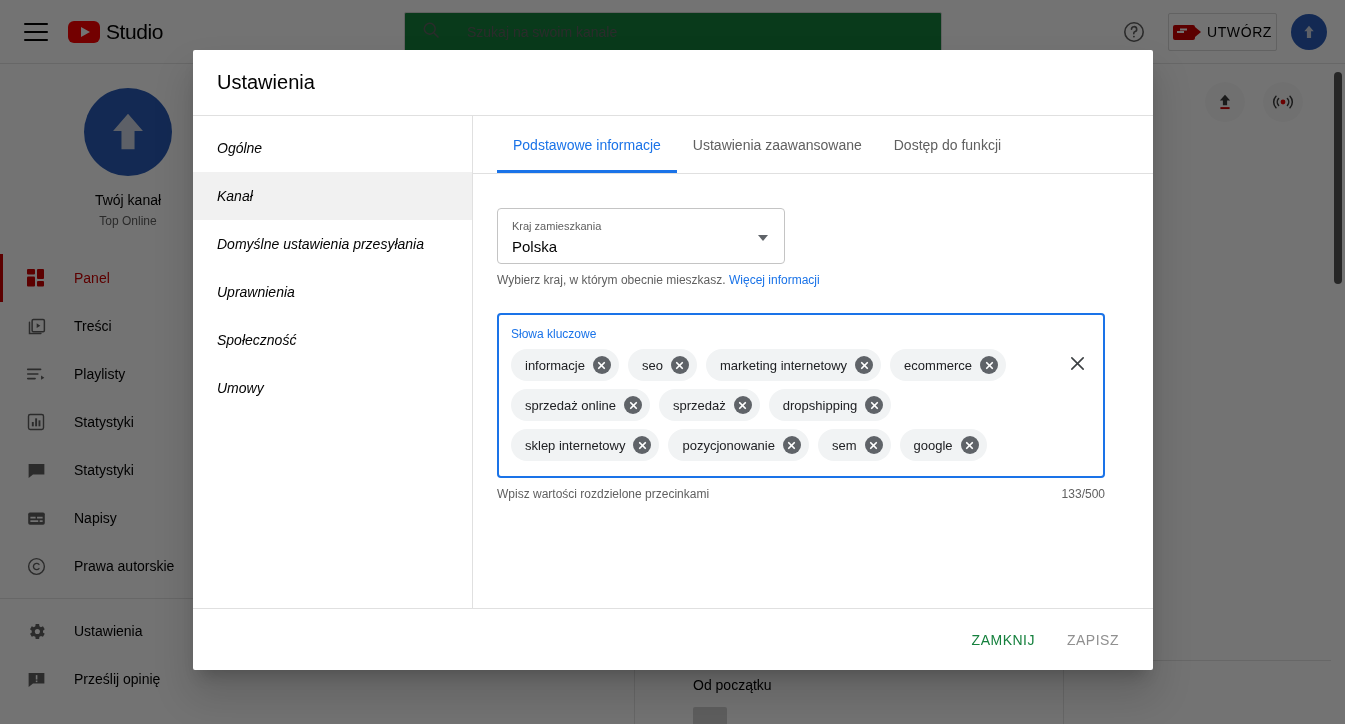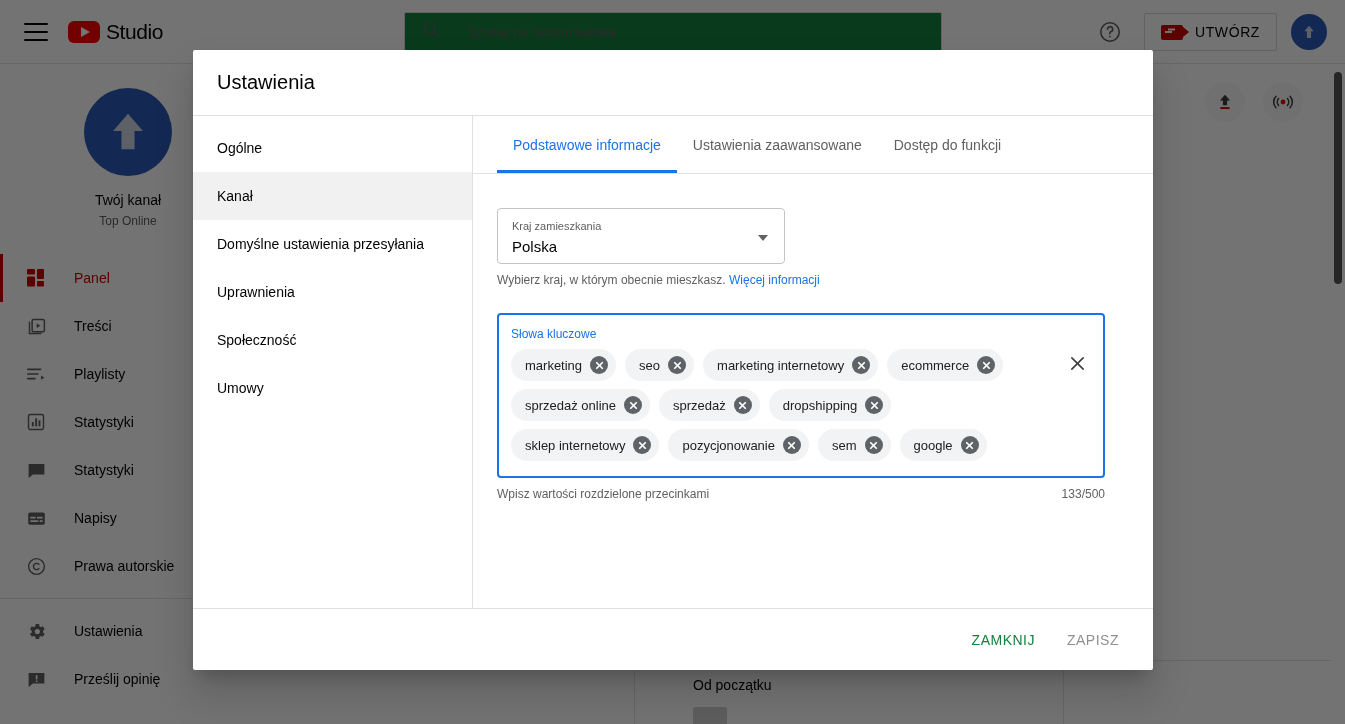--- a/index.html
+++ b/index.html
@@ -60,21 +60,21 @@
     position: absolute; right: 18px; top: 0; height: 64px;
     display: flex; align-items: center; gap: 14px;
   }
   .icon-btn {
     width: 40px; height: 40px; border-radius: 50%;
     display: flex; align-items: center; justify-content: center;
     cursor: pointer; border: none; background: transparent;
   }
   .create-btn {
     display: flex; align-items: center; gap: 12px;
-    height: 38px; padding: 0 16px;
+    height: 38px; padding: 0 4px;
     border: 1px solid #d9d9d9; border-radius: 2px;
     background: #fff; cursor: pointer;
     font-family: inherit; font-size: 14px; font-weight: 500;
     letter-spacing: .6px; color: #030303;
   }
   .cam-icon {
     width: 22px; height: 15px; background: #cc0000; border-radius: 2px;
     position: relative;
   }
   .cam-icon::after {
@@ -176,21 +176,21 @@
   }
   .dialog-title {
     height: 66px; display: flex; align-items: center; padding-left: 24px;
     font-size: 20px; color: #030303; border-bottom: 1px solid #e0e0e0;
     flex: none;
   }
   .dialog-body { flex: 1; display: flex; min-height: 0; }
 
   .dlg-nav {
     width: 280px; flex: none; border-right: 1px solid #e0e0e0;
-    padding-top: 8px; background: #fff;
+    padding-top: 8px; background: #fff; font-style: italic;
   }
   .dlg-nav-item {
     height: 48px; display: flex; align-items: center; padding-left: 24px;
     font-size: 14px; color: #030303; cursor: pointer;
   }
   .dlg-nav-item.active { background: #f1f1f1; }
 
   .dlg-main { flex: 1; padding: 0 0 0 0; overflow: hidden; }
   .tabs {
     display: flex; gap: 0; border-bottom: 1px solid #e0e0e0;
@@ -520,21 +520,21 @@
         <div class="help-line">
           <span>Wybierz kraj, w którym obecnie mieszkasz.</span>
           <a>Więcej informacji</a>
         </div>
 
         <div class="kw-box">
           <div class="kw-legend">Słowa kluczowe</div>
 
           <div class="chips">
             <span class="chip">
-              <span>marketing</span>
+              <span>informacje</span>
               <span class="chip-x">
                 <svg width="11" height="11" viewBox="0 0 12 12" stroke="#fff" stroke-width="1.9" stroke-linecap="round">
                   <line x1="3" y1="3" x2="9" y2="9"></line>
                     <line x1="9" y1="3" x2="3" y2="9"></line>
                 </svg>
               </span>
             </span>
             <span class="chip">
               <span>seo</span>
               <span class="chip-x">

